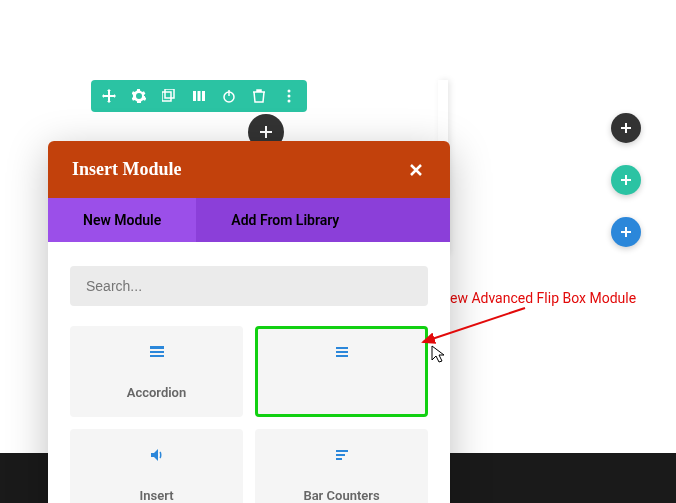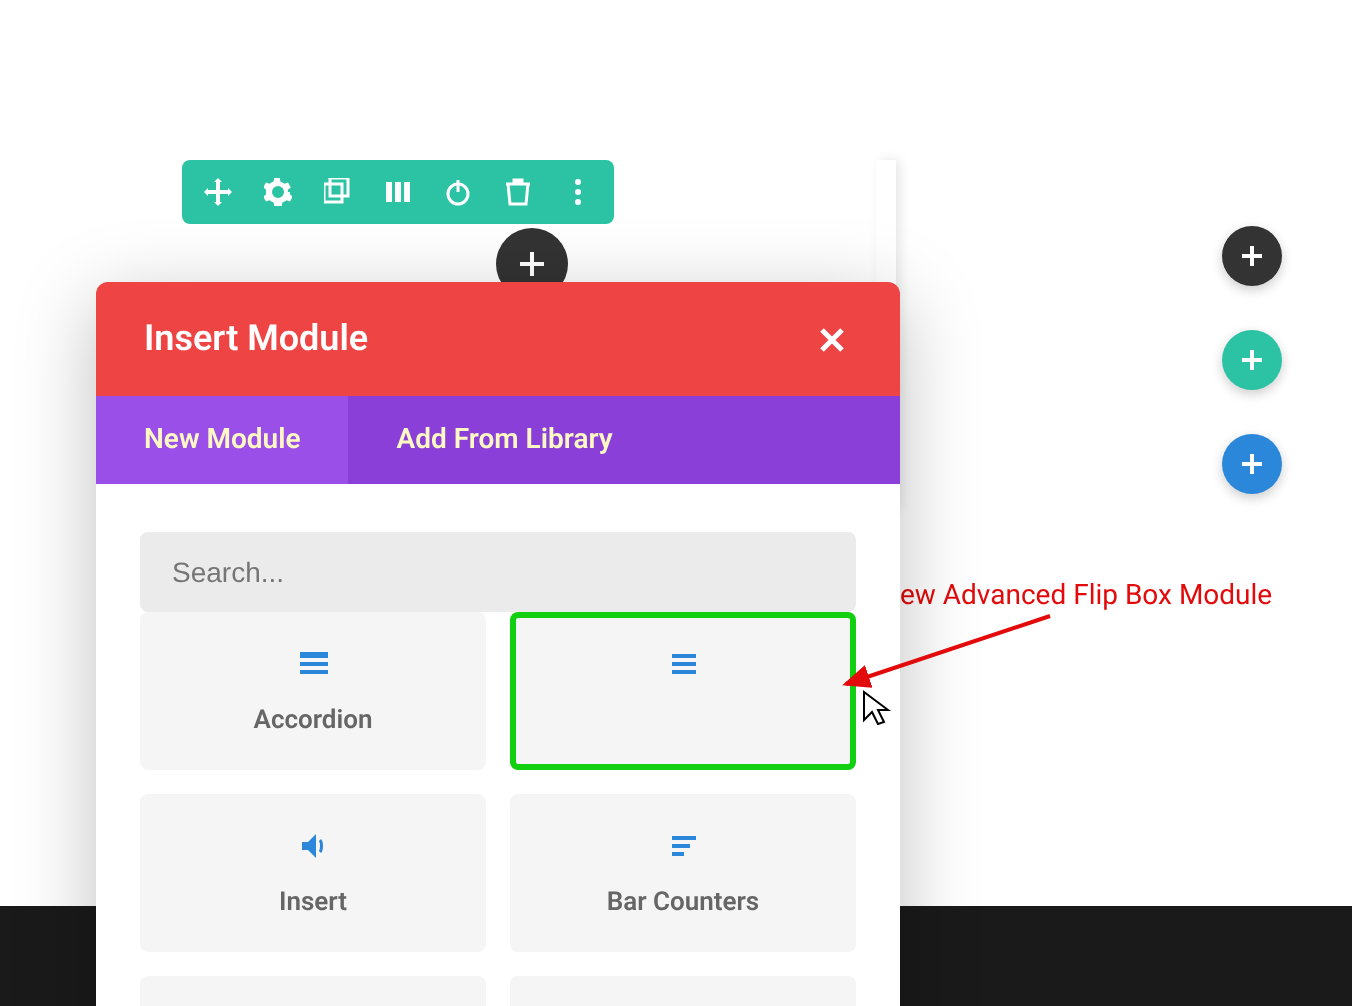--- a/index.html
+++ b/index.html
@@ -71,80 +71,82 @@
     top: 141px;
     left: 48px;
     width: 402px;
     background: #fff;
     border-radius: 6px;
     box-shadow: 0 10px 40px rgba(0,0,0,0.25);
     z-index: 20;
     overflow: visible;
   }
   .modal-header {
-    background: #ef4444;
+    background: #c2410c;
     color: #fff;
     padding: 18px 24px;
     display: flex;
     justify-content: space-between;
     align-items: center;
     border-radius: 6px 6px 0 0;
+    font-family: Liberation Serif, serif;
   }
   .modal-title {
     font-size: 18px;
     font-weight: 600;
   }
   .close-btn {
     cursor: pointer;
     width: 20px;
     height: 20px;
     display: flex;
     align-items: center;
     justify-content: center;
   }
   .modal-tabs {
     display: flex;
     background: #8b3fd9;
   }
   .tab {
-    padding: 14px 24px;
-    color: #fef9c3;
+    padding: 14px 35px;
+    color: #000000;
     font-size: 14px;
     font-weight: 600;
     cursor: pointer;
   }
   .tab.active {
     background: #9b4fe9;
   }
   .modal-body {
     padding: 24px 22px;
     background: #fff;
   }
   .search-box {
     width: 100%;
     padding: 12px 16px;
     background: #ebebeb;
     border: none;
     border-radius: 4px;
     font-size: 14px;
     color: #666;
+    margin-bottom: 20px;
   }
   .module-grid {
     display: grid;
     grid-template-columns: 1fr 1fr;
     gap: 12px;
   }
   .module-item {
     background: #f5f5f5;
     border-radius: 4px;
     padding: 14px 10px;
     display: flex;
     flex-direction: column;
     align-items: center;
-    gap: 12px;
+    gap: 24px;
     cursor: pointer;
     border: 3px solid transparent;
   }
   .module-item.highlighted {
     border: 3px solid #11d011;
   }
   .module-icon {
     width: 18px;
     height: 18px;
     display: flex;

